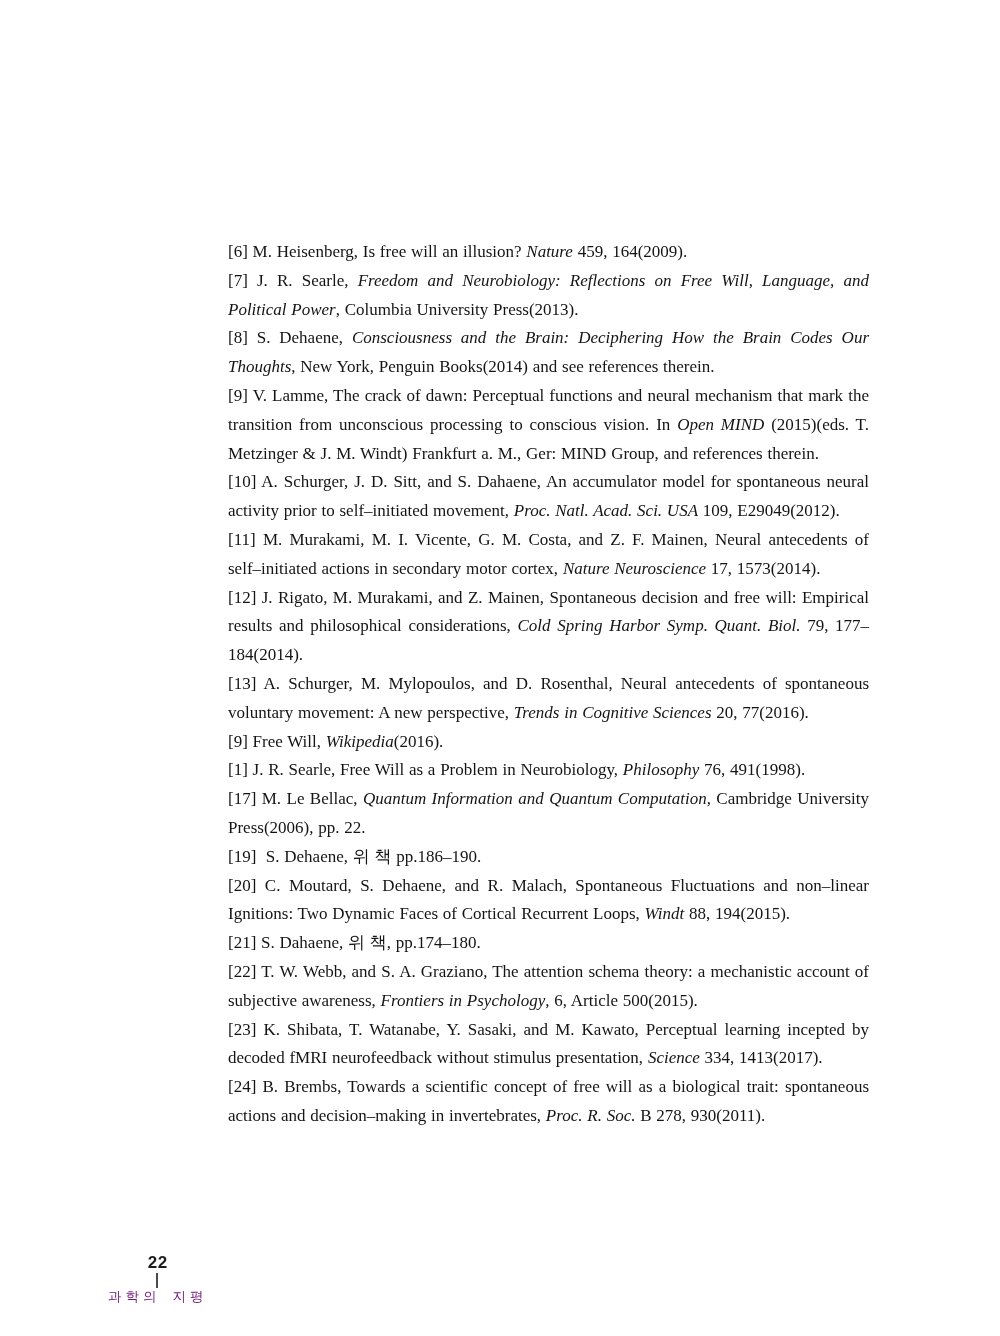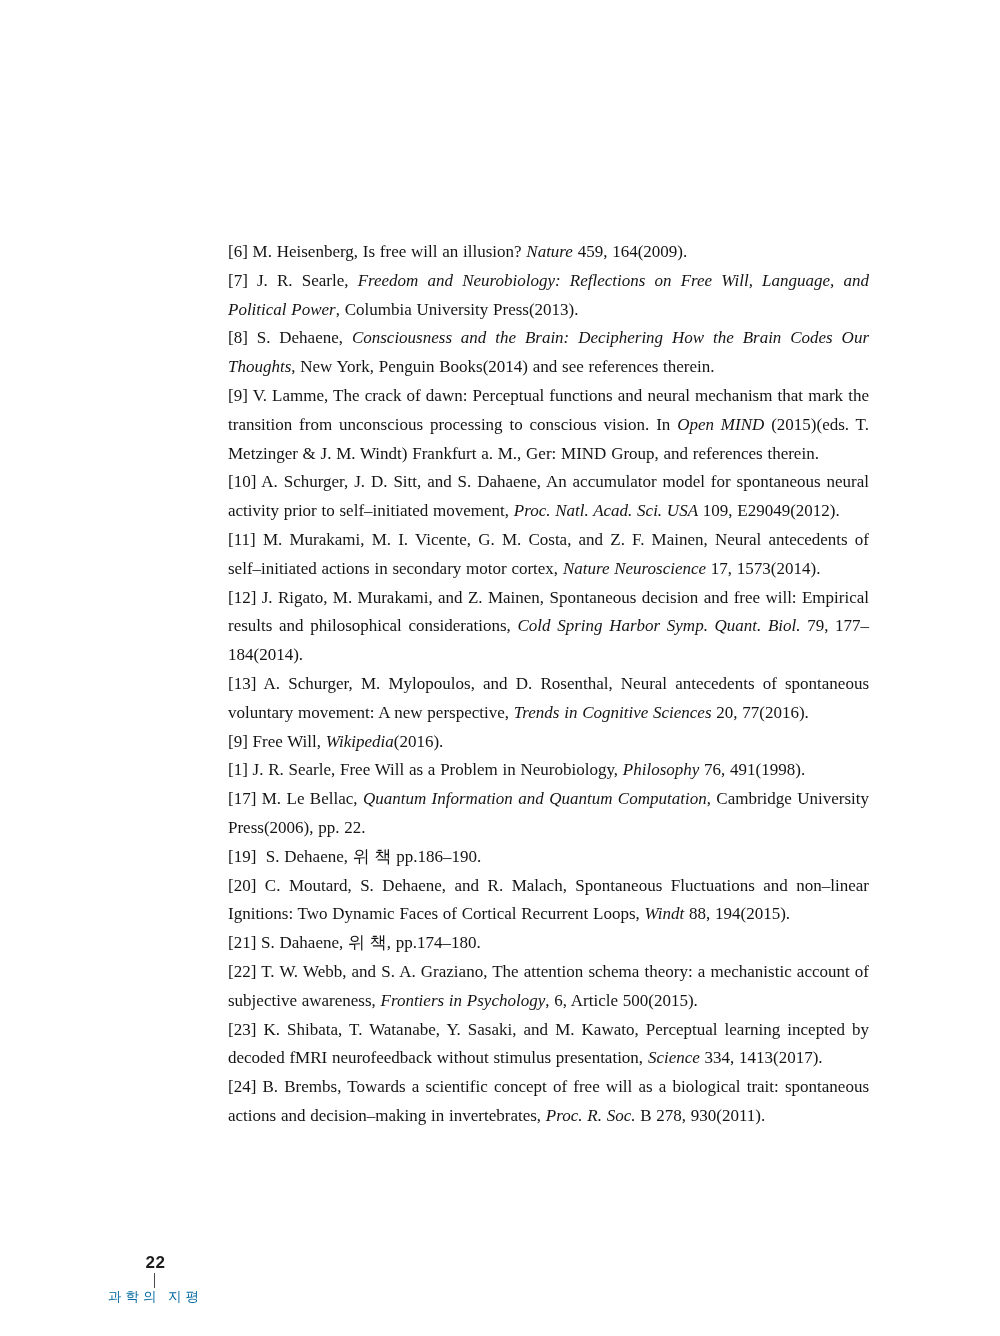--- a/index.html
+++ b/index.html
@@ -58,23 +58,23 @@
     color: #1c1c1c;
     letter-spacing: 0.5px;
   }
   .footer-divider {
     width: 1.5px;
     height: 15px;
     background: #4a4a4a;
     margin: 0 12px 0 10px;
   }
   .journal-title {
-    font-family: Liberation Serif, serif;
+    font-family: Liberation Mono, monospace;
     font-size: 13.5px;
-    color: #0369a1;
+    color: #701a75;
     letter-spacing: 4px;
     text-align: center;
   }
 </style>
 </head>
 <body>
 
 <div class="page">
 
   <div class="reference-list">

